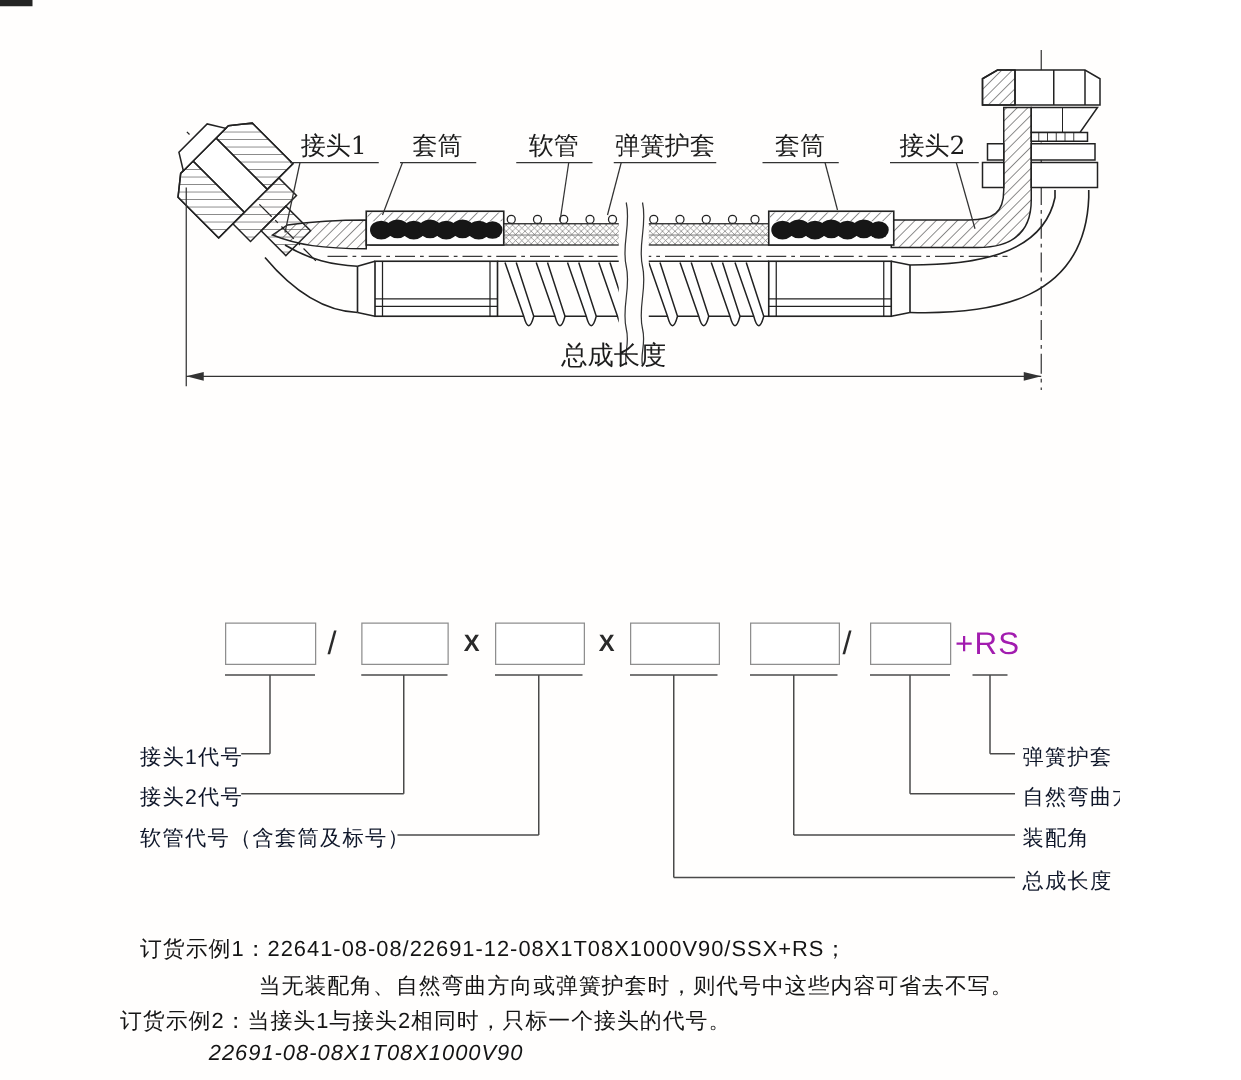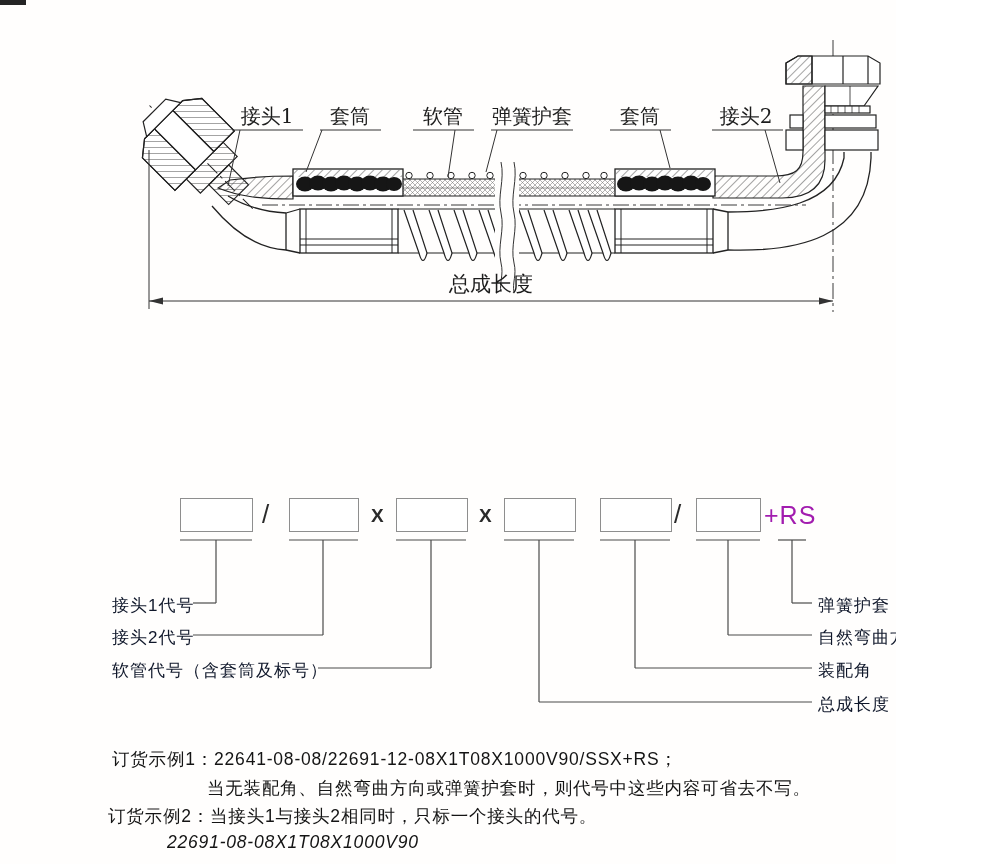--- a/index.html
+++ b/index.html
@@ -243,16 +243,16 @@
   <div class="lbl" style="left:112px;top:594px;">接头1代号</div>
   <div class="lbl" style="left:112px;top:626px;">接头2代号</div>
   <div class="lbl" style="left:112px;top:659px;">软管代号（含套筒及标号）</div>
   <div class="lbl" style="left:818px;top:594px;">弹簧护套</div>
   <div class="lbl" style="left:818px;top:626px;">自然弯曲方向</div>
   <div class="lbl" style="left:818px;top:659px;">装配角</div>
   <div class="lbl" style="left:818px;top:693px;">总成长度</div>
 
   <div class="ex" style="left:112px;top:747px;">订货示例1：22641-08-08/22691-12-08X1T08X1000V90/SSX+RS；</div>
   <div class="ex" style="left:167px;top:776px;margin-left:40px;">当无装配角、自然弯曲方向或弹簧护套时，则代号中这些内容可省去不写。</div>
-  <div class="ex" style="left:108px;top:804px;">订货示例2：当接头1与接头2相同时，只标一个接头的代号。</div>
+  <div class="ex" style="left:96px;top:804px;">订货示例2：当接头1与接头2相同时，只标一个接头的代号。</div>
   <div class="ex" style="left:167px;top:832px;font-style:italic;">22691-08-08X1T08X1000V90</div>
 
 </div>
 
 </body></html>

